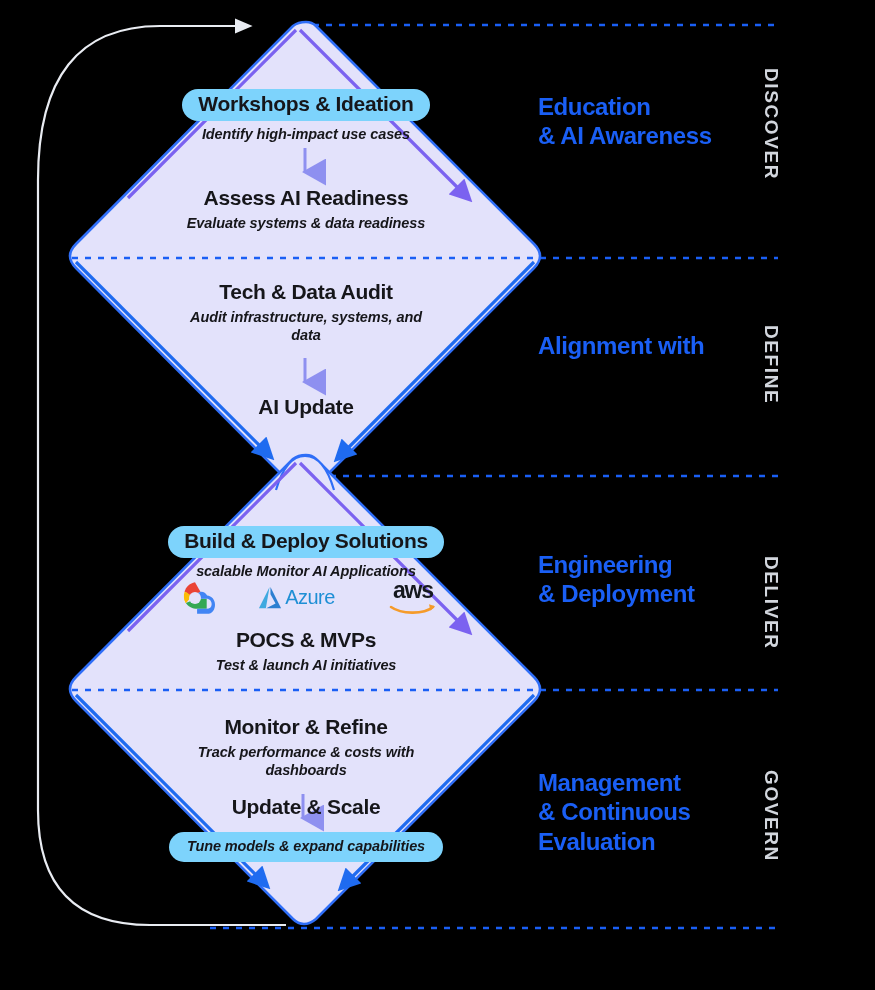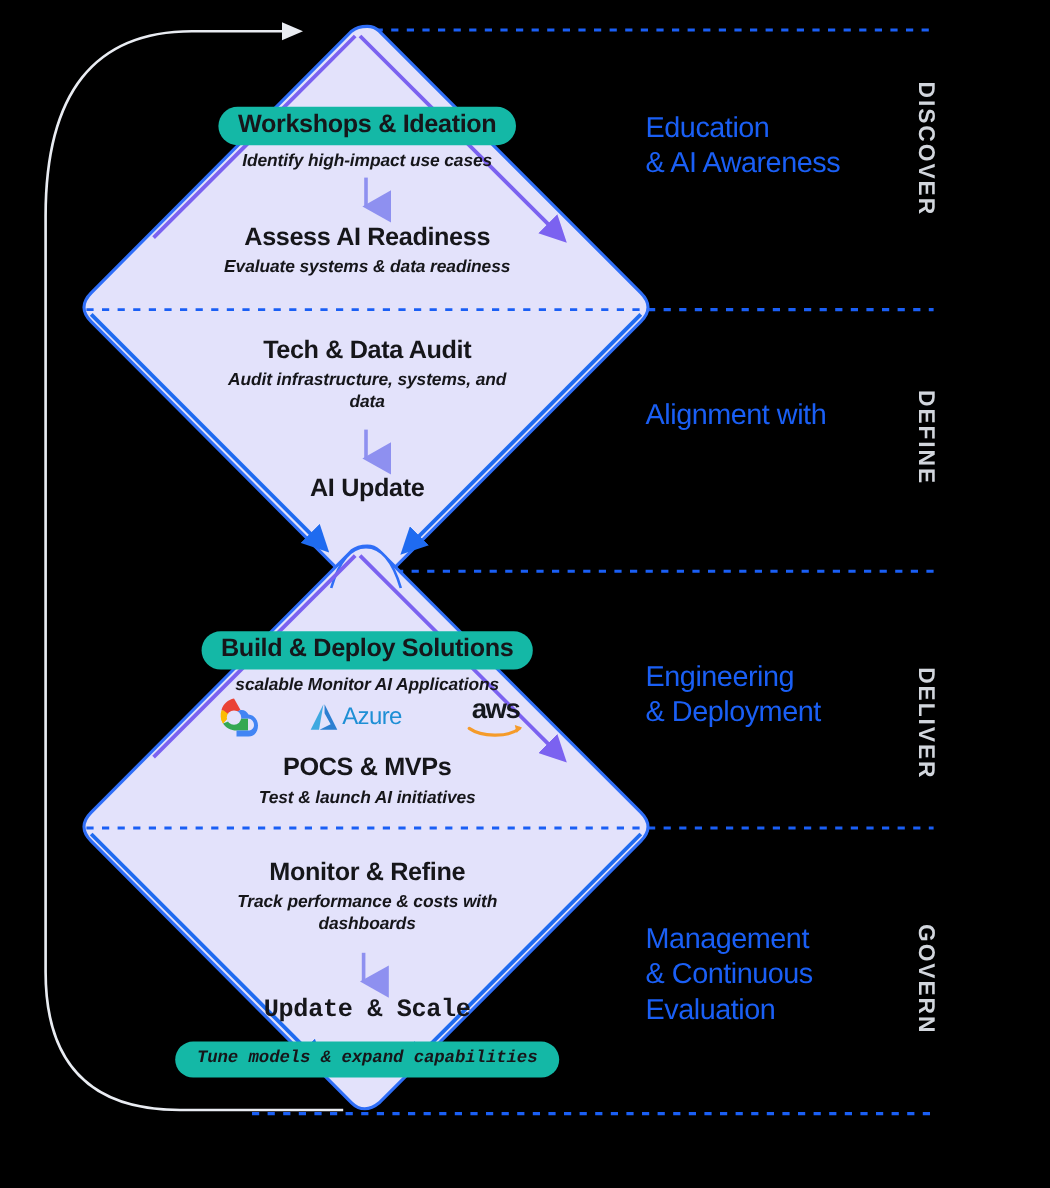--- a/index.html
+++ b/index.html
@@ -11,38 +11,38 @@
     overflow:hidden;
     position:relative;
   }
   #stage{position:relative;width:875px;height:990px;}
   #stage svg.layer{position:absolute;left:0;top:0;width:875px;height:990px;overflow:visible;}
 
   
   .node{position:absolute;text-align:center;width:440px;left:86px;}
   .node .pill{
     display:inline-block;
-    background:#14b8a6;
+    background:#7dd3fc;
     border-radius:22px;
     padding:3px 16px 5px 16px;
   }
   .t-title{
     font-size:21px;font-weight:700;color:#16161a;letter-spacing:-0.3px;
     line-height:1.15;white-space:nowrap;
   }
   .t-sub{
     font-size:14.5px;font-style:italic;font-weight:700;color:#16161a;
     line-height:1.25;margin-top:4px;letter-spacing:-0.1px;
   }
   .t-sub.pill{font-style:italic;padding:5px 18px 7px 18px;}
 
   
   .stage-label{
     position:absolute;left:538px;
-    color:#1a5ff5;font-weight:400;font-size:24px;line-height:1.22;
+    color:#1a5ff5;font-weight:700;font-size:24px;line-height:1.22;
     letter-spacing:-0.4px;
   }
   
   .phase{
     position:absolute;
     color:#d2d6dd;
     font-weight:700;font-size:19px;letter-spacing:1.6px;
     writing-mode:vertical-rl;
     white-space:nowrap;
   }
@@ -188,21 +188,21 @@
   <div class="node" style="top:628px;">
     <div class="t-title">POCS &amp; MVPs</div>
     <div class="t-sub">Test &amp; launch AI initiatives</div>
   </div>
 
   <div class="node" style="top:715px;">
     <div class="t-title">Monitor &amp; Refine</div>
     <div class="t-sub wide" style="max-width:230px;margin:4px auto 0;">Track performance &amp; costs with dashboards</div>
   </div>
 
-  <div class="node" style="top:831px;font-family:Liberation Mono, monospace;">
+  <div class="node" style="top:795px;">
     <div class="t-title">Update &amp; Scale</div>
     <div style="margin-top:9px;">
       <span class="t-sub pill">Tune models &amp; expand capabilities</span>
     </div>
   </div>
 
   <div class="stage-label" style="top:92px;">
     <div>Education</div>
     <div>&amp; AI Awareness</div>
   </div>

